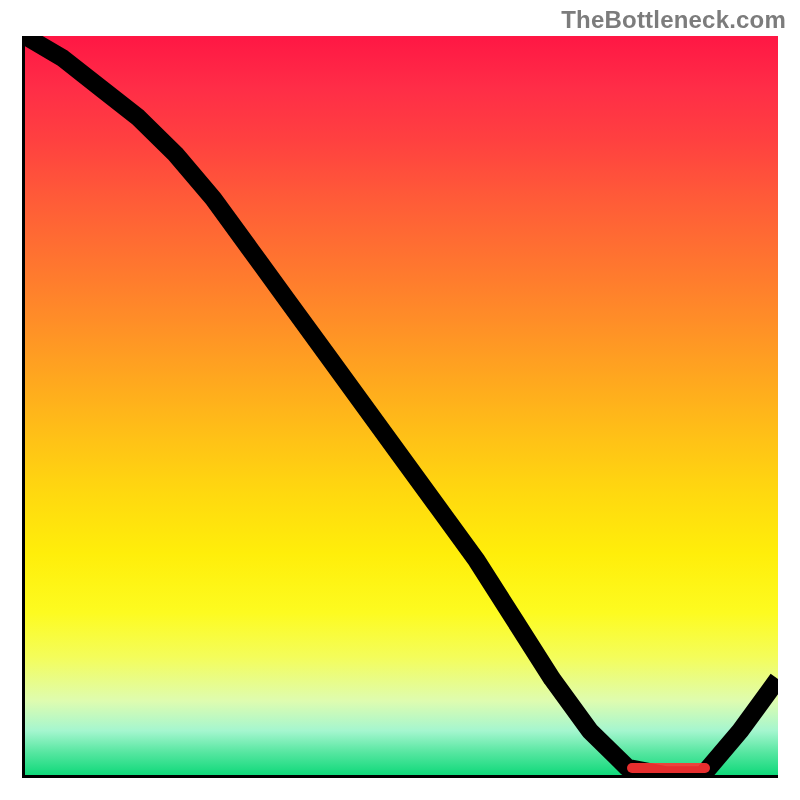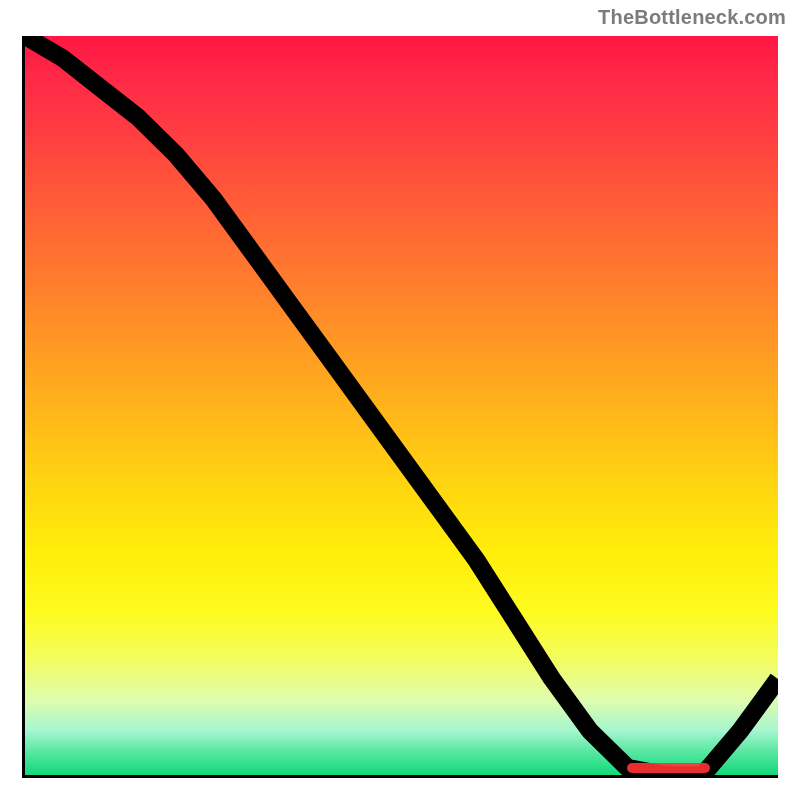--- a/index.html
+++ b/index.html
@@ -8,21 +8,21 @@
     height: 800px;
     background: #ffffff;
     font-family: Arial, Helvetica, sans-serif;
     position: relative;
     overflow: hidden;
   }
   .attribution {
     position: absolute;
     top: 6px;
     right: 14px;
-    font-size: 20px;
+    font-size: 24px;
     font-weight: bold;
     color: #7c7c7c;
     letter-spacing: 0.2px;
   }
   .plot-frame {
     position: absolute;
     left: 22px;
     top: 36px;
     width: 756px;
     height: 742px;

